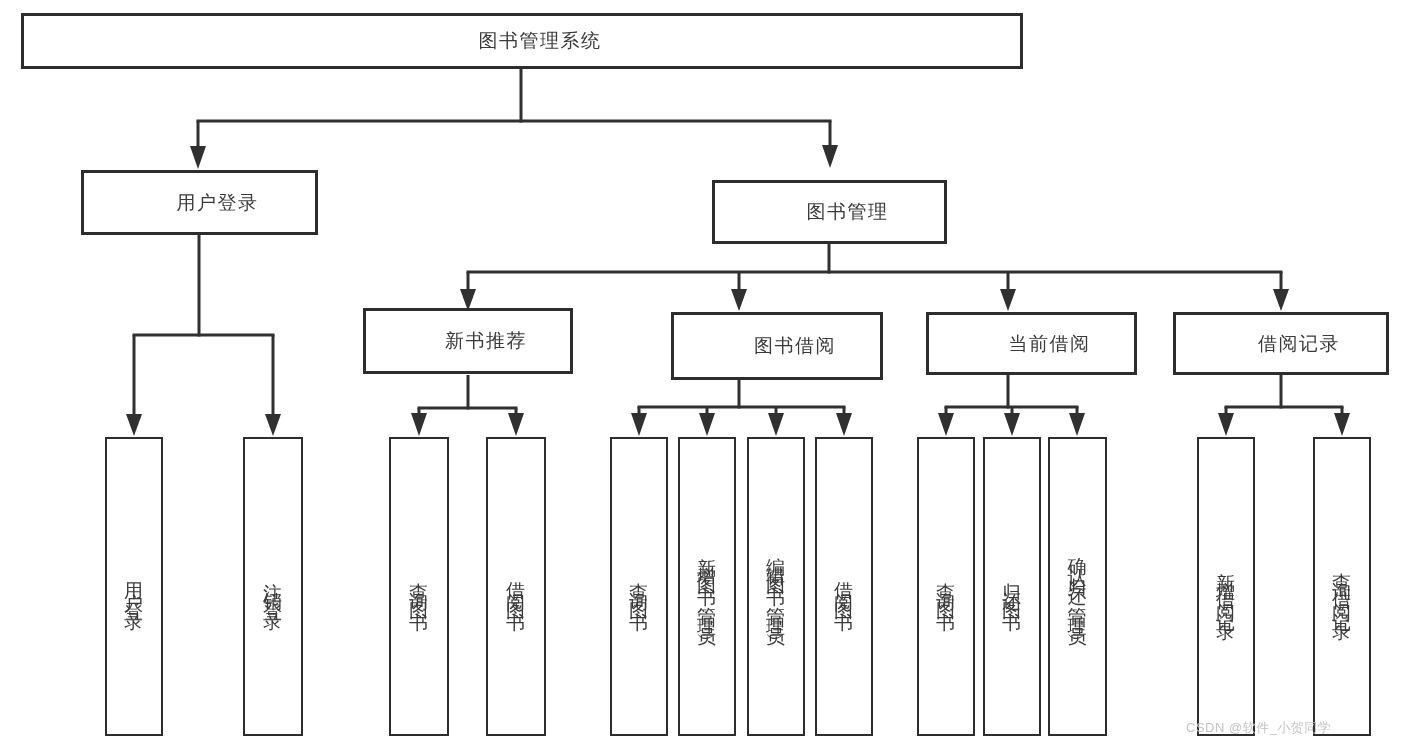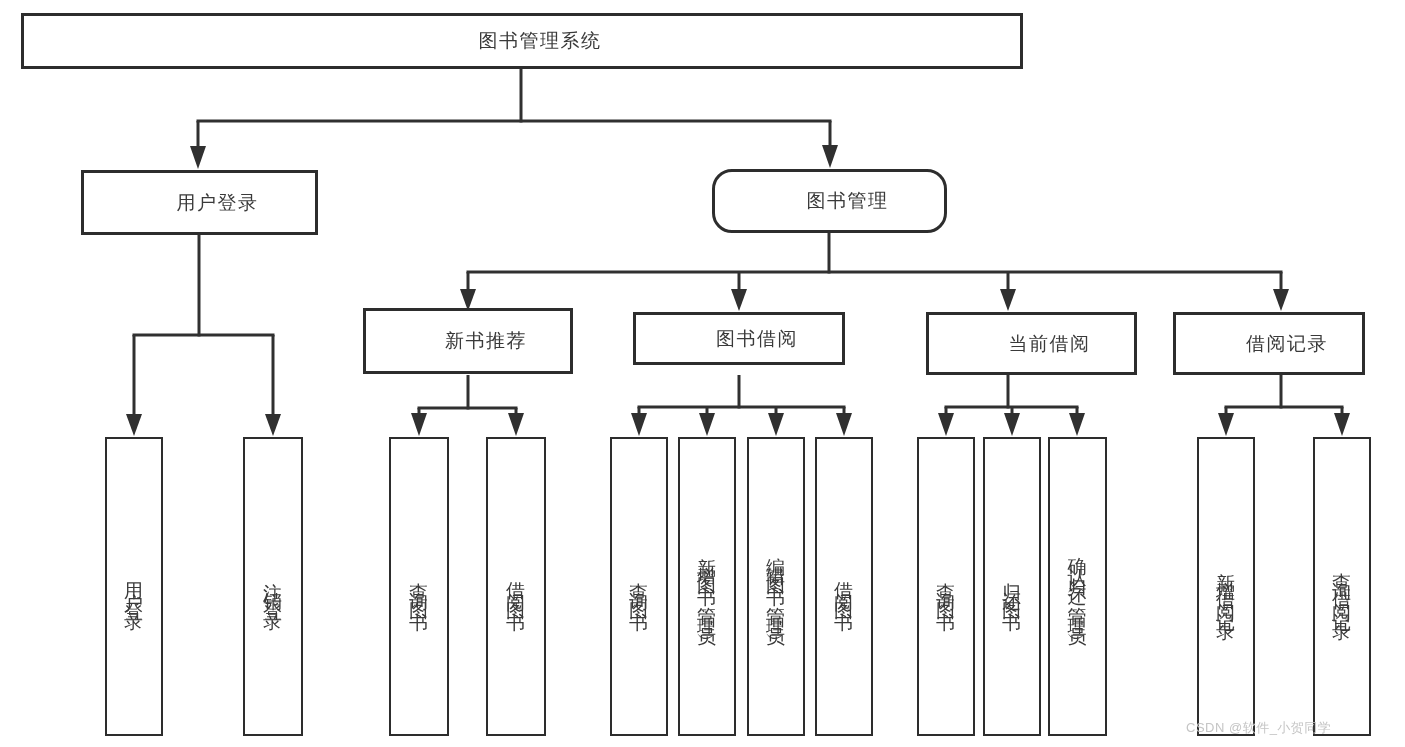--- a/index.html
+++ b/index.html
@@ -93,34 +93,34 @@
     <polygon points="1334,413 1350,413 1342,436"></polygon>
   </svg>
 
   <div class="box hbox" style="left:21px;top:13px;width:1002px;height:56px;">
     <span>图书管理系统</span>
   </div>
 
   <div class="box hbox" style="left:81px;top:170px;width:237px;height:65px;">
     <span>用户登录</span>
   </div>
-  <div class="box hbox" style="left:712px;top:169px;width:235px;height:64px;border-radius:20px;">
+  <div class="box hbox" style="left:712px;top:180px;width:235px;height:64px;">
     <span>图书管理</span>
   </div>
 
   <div class="box hbox" style="left:363px;top:308px;width:210px;height:66px;">
     <span>新书推荐</span>
   </div>
-  <div class="box hbox" style="left:633px;top:312px;width:212px;height:53px;font-family:Liberation Serif, serif;">
+  <div class="box hbox" style="left:671px;top:312px;width:212px;height:68px;font-family:Liberation Serif, serif;">
     <span>图书借阅</span>
   </div>
   <div class="box hbox" style="left:902px;top:312px;width:211px;height:63px;margin-left:24px;">
     <span>当前借阅</span>
   </div>
-  <div class="box hbox" style="left:1173px;top:312px;width:192px;height:63px;">
+  <div class="box hbox" style="left:1173px;top:312px;width:216px;height:63px;">
     <span>借阅记录</span>
   </div>
 
   <div class="box leaf" style="left:105px;width:58px;">
     <span class="vtext">用户登录</span>
   </div>
   <div class="box leaf" style="left:243px;width:60px;">
     <span class="vtext">注销登录</span>
   </div>
   <div class="box leaf" style="left:389px;width:60px;">

